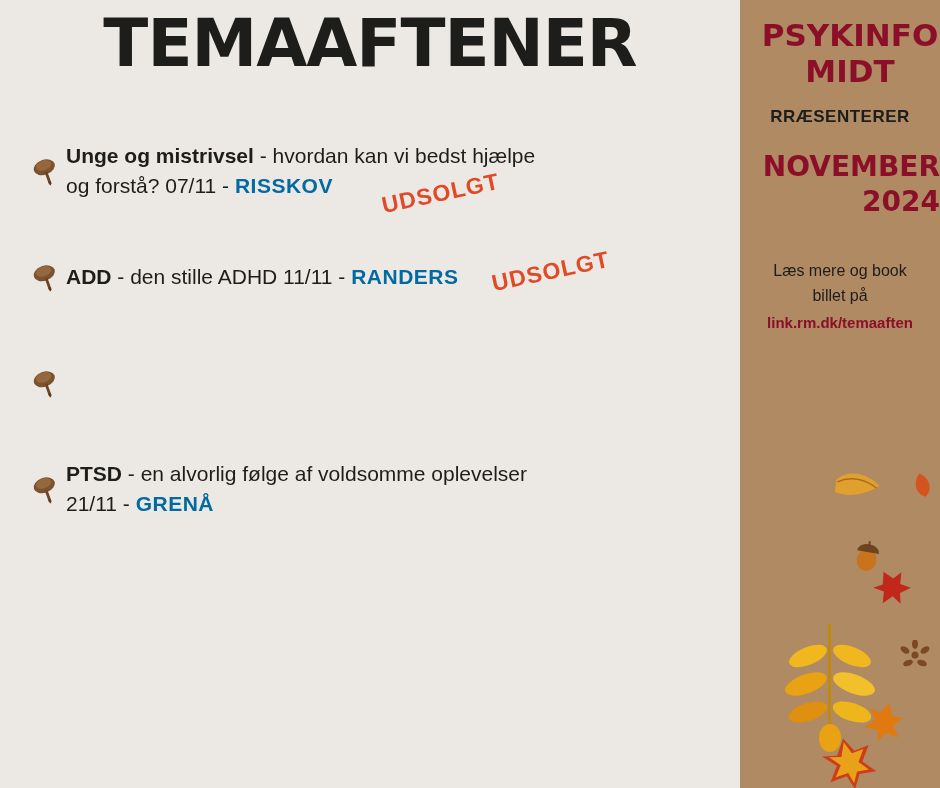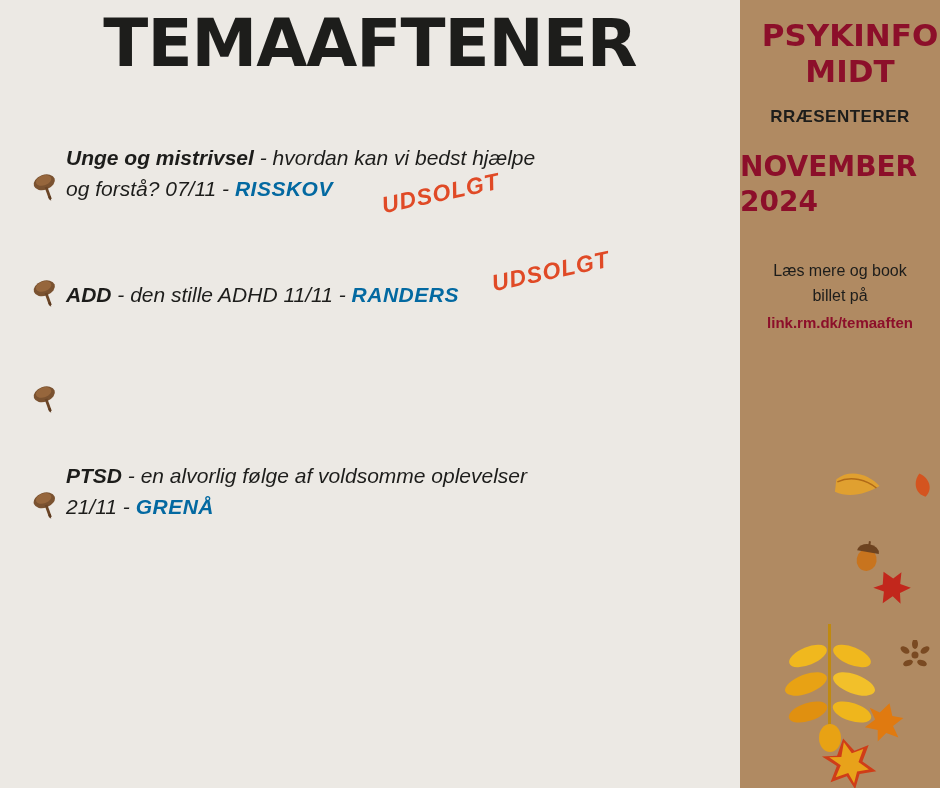--- a/index.html
+++ b/index.html
@@ -47,24 +47,23 @@
   .events {
     position: absolute;
     top: 138px;
     left: 26px;
     width: 700px;
   }
 
   .event {
     position: relative;
     display: flex;
-    align-items: flex-end;
+    align-items: center;
     margin-bottom: 40px;
     min-height: 66px;
-    font-style: italic;
   }
 
   .pin {
     flex: 0 0 40px;
     width: 40px;
     height: 34px;
     position: relative;
     margin-top: 2px;
   }
 
@@ -122,21 +121,21 @@
     margin-top: 18px;
     text-align: center;
     color: #1d1d1b;
     font-weight: bold;
     font-size: 17px;
     letter-spacing: 0.5px;
     font-family: "Liberation Sans", sans-serif;
   }
   .month {
     margin-top: 22px;
-    text-align: left;
+    text-align: right;
     color: #8c0f2a;
     font-family: "DejaVu Sans", sans-serif;
     font-weight: bold;
     font-size: 28px;
     line-height: 1.25;
   }
   .booking {
     margin-top: 40px;
     text-align: center;
     color: #1d1d1b;

